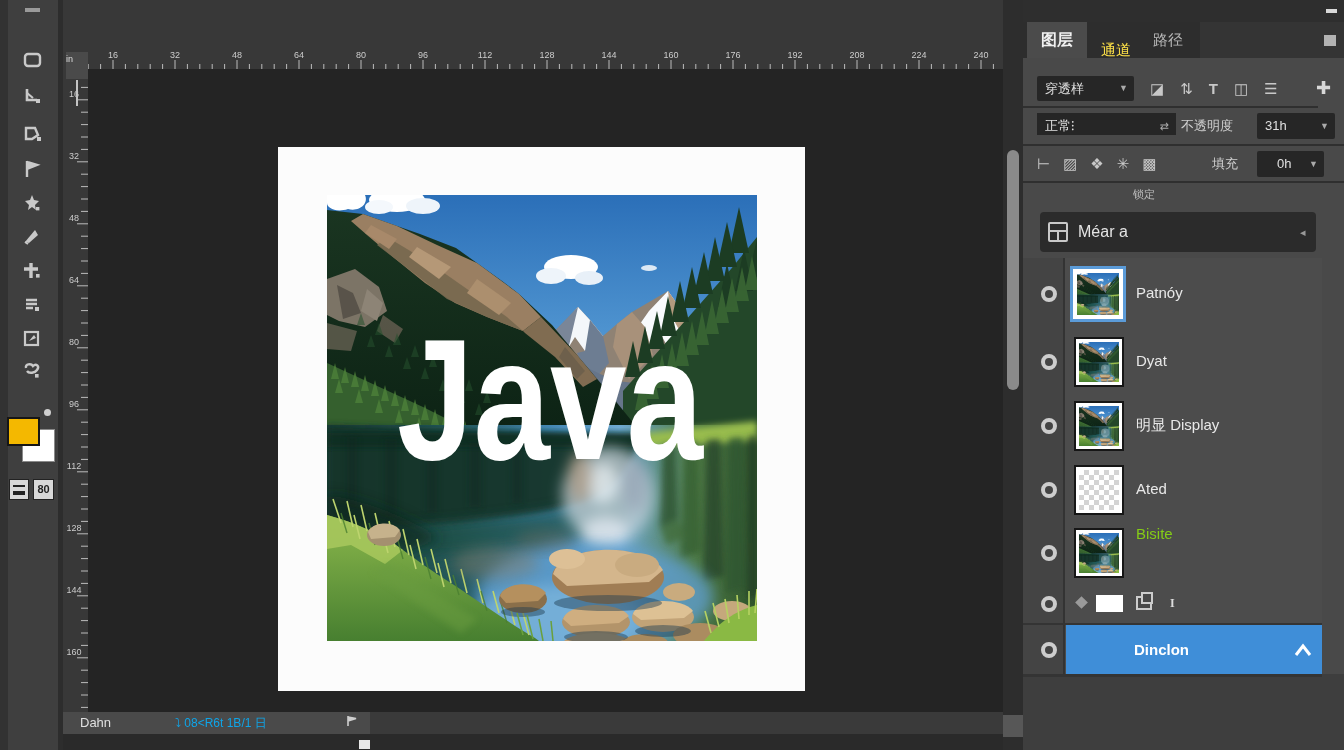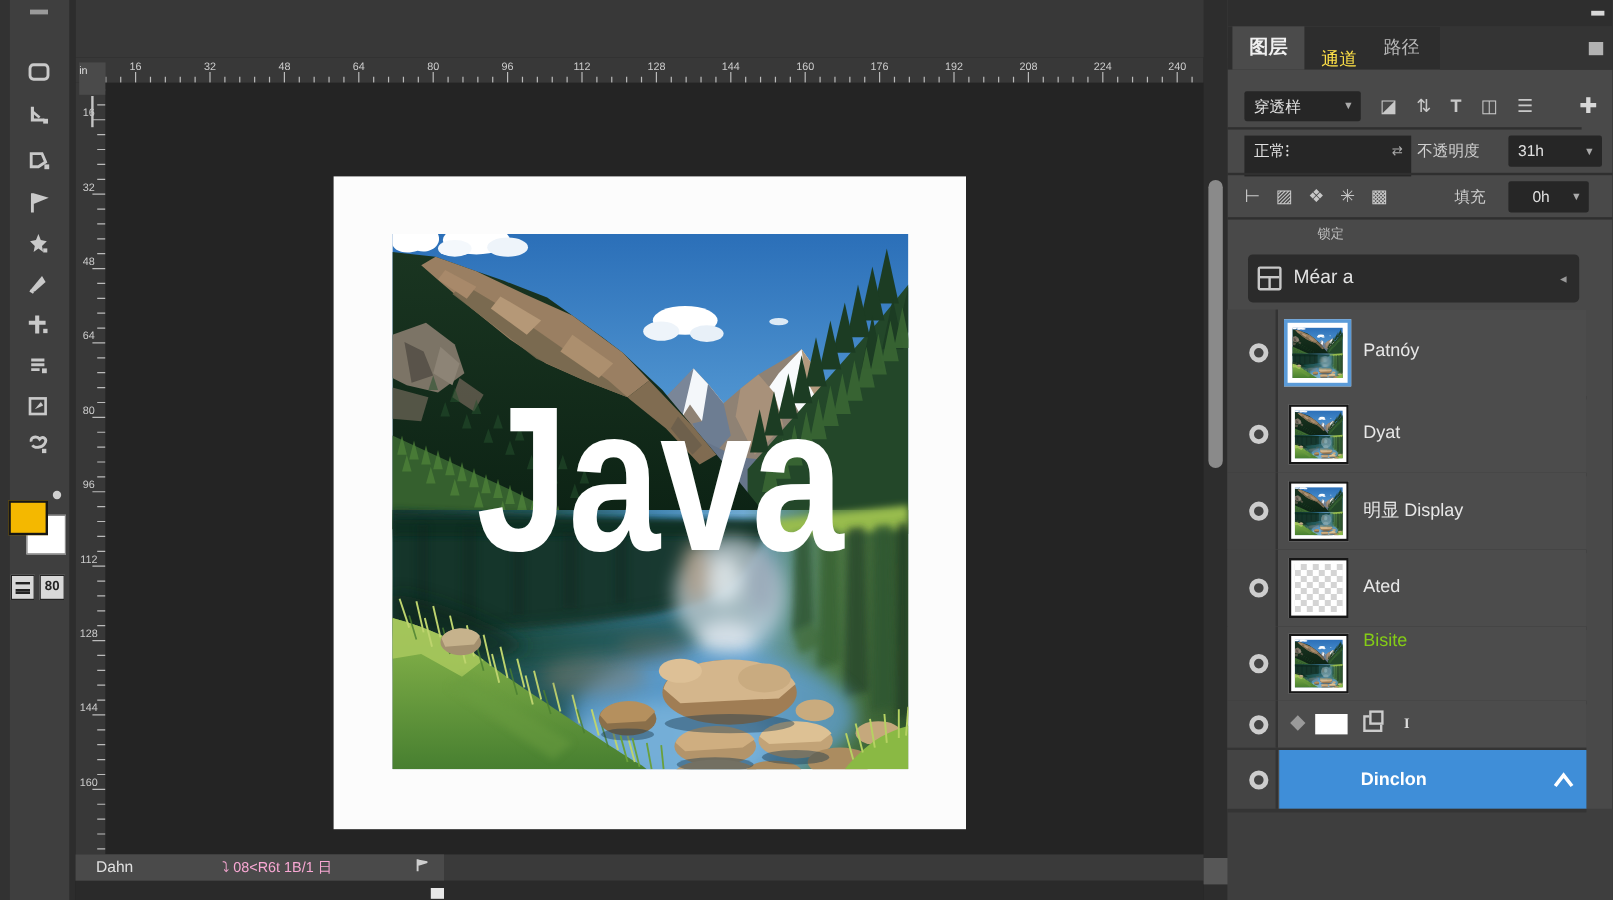--- a/index.html
+++ b/index.html
@@ -509,21 +509,21 @@
     
     <div class="abs" style="left:8px;top:118px;width:430px;text-align:center;color:#fff;font-size:172px;font-weight:bold;line-height:1;transform:scaleX(0.8);transform-origin:50% 50%;">Java</div>
   </div>
 
   <div class="abs" style="left:1003px;top:0;width:20px;height:750px;background:#2d2d2d;"></div>
   <div class="abs" style="left:1007px;top:150px;width:12px;height:240px;background:#8a8a8a;border-radius:6px;"></div>
 
   <div class="abs" style="left:63px;top:712px;width:940px;height:22px;background:#3a3a3a;"></div>
   <div class="abs" style="left:63px;top:712px;width:307px;height:22px;background:#4a4a4a;"></div>
   <div class="abs" style="left:80px;top:712px;height:22px;color:#e0e0e0;font-size:13px;line-height:22px;">Dahn</div>
-  <div class="abs" style="left:185px;top:712px;height:22px;color:#f9a8d4;font-size:12px;line-height:22px;">⤵ 08&lt;R6t 1B/1 日</div>
+  <div class="abs" style="left:175px;top:712px;height:22px;color:#0ea5e9;font-size:12px;line-height:22px;">⤵ 08&lt;R6t 1B/1 日</div>
   <svg class="abs" style="left:346px;top:715px" width="12" height="12">
       <path d="M2 1 L2 11 M2 2 L10 3.5 L2 6" stroke="#cfcfcf" stroke-width="1.6" fill="#cfcfcf"></path>
     </svg>
   <div class="abs" style="left:63px;top:734px;width:940px;height:16px;background:#2a2a2a;"></div>
   <div class="abs" style="left:359px;top:740px;width:11px;height:9px;background:#e8e8e8;"></div>
 
   <div class="abs" style="left:1023px;top:0;width:321px;height:750px;background:#494949;"></div>
   <div class="abs" style="left:1023px;top:0;width:321px;height:22px;background:#2e2e2e;"></div>
   <div class="abs" style="left:1326px;top:9px;width:11px;height:4px;background:#d8d8d8;"></div>
 
@@ -532,31 +532,31 @@
   <div class="abs" style="left:1027px;top:22px;width:60px;height:36px;background:#4b4b4b;color:#f0f0f0;font-size:16px;font-weight:bold;text-align:center;line-height:36px;">图层</div>
   <div class="abs" style="left:1093px;top:32px;width:46px;height:36px;color:#fde047;font-size:15px;text-align:center;line-height:36px;">通道</div>
   <div class="abs" style="left:1145px;top:22px;width:46px;height:36px;color:#b8b8b8;font-size:15px;text-align:center;line-height:36px;">路径</div>
   <div class="abs" style="left:1324px;top:35px;width:12px;height:11px;background:#b2b2b2;"></div>
 
   <div class="abs" style="left:1037px;top:76px;width:97px;height:25px;background:#262626;border-radius:2px;color:#e0e0e0;font-size:13px;line-height:25px;padding-left:8px;">穿透样 <span style="position:absolute;right:6px;font-size:9px;color:#aaa;">▼</span></div>
   <div class="abs" style="left:1150px;top:76px;width:190px;height:25px;color:#c8c8c8;font-size:15px;letter-spacing:16px;line-height:25px;">◪⇅<b>T</b>◫☰</div>
   <div class="abs" style="left:1316px;top:76px;width:20px;height:25px;color:#d8d8d8;font-size:18px;line-height:25px;">✚</div>
   <div class="abs" style="left:1023px;top:106px;width:295px;height:2px;background:#2f2f2f;"></div>
 
-  <div class="abs" style="left:1037px;top:113px;width:139px;height:34px;background:#262626;border-radius:0;color:#e0e0e0;font-size:13px;line-height:26px;padding-left:8px;">正常⁝ <span style="position:absolute;right:7px;font-size:11px;color:#aaa;">⇄</span></div>
+  <div class="abs" style="left:1037px;top:113px;width:139px;height:22px;background:#262626;border-radius:0;color:#e0e0e0;font-size:13px;line-height:26px;padding-left:8px;">正常⁝ <span style="position:absolute;right:7px;font-size:11px;color:#aaa;">⇄</span></div>
   <div class="abs" style="left:1181px;top:113px;width:76px;height:26px;color:#d0d0d0;font-size:13px;line-height:26px;">不透明度</div>
   <div class="abs" style="left:1257px;top:113px;width:78px;height:26px;background:#262626;border-radius:2px;color:#e0e0e0;font-size:13px;line-height:26px;padding-left:8px;">31h <span style="position:absolute;right:6px;font-size:9px;color:#aaa;">▼</span></div>
   <div class="abs" style="left:1023px;top:144px;width:321px;height:2px;background:#2f2f2f;"></div>
 
   <div class="abs" style="left:1037px;top:151px;width:170px;height:26px;color:#c8c8c8;font-size:15px;letter-spacing:13px;line-height:26px;">⊢▨❖✳▩</div>
   <div class="abs" style="left:1212px;top:151px;width:44px;height:26px;color:#d0d0d0;font-size:13px;line-height:26px;">填充</div>
   <div class="abs" style="left:1257px;top:151px;width:67px;height:26px;background:#262626;border-radius:2px;color:#e0e0e0;font-size:13px;line-height:26px;padding-left:20px;">0h <span style="position:absolute;right:6px;font-size:9px;color:#aaa;">▼</span></div>
   <div class="abs" style="left:1023px;top:181px;width:321px;height:2px;background:#2f2f2f;"></div>
 
-  <div class="abs" style="left:1098px;top:187px;width:60px;height:14px;color:#c0c0c0;font-size:11px;">锁定</div>
+  <div class="abs" style="left:1133px;top:187px;width:60px;height:14px;color:#c0c0c0;font-size:11px;">锁定</div>
 
   <div class="abs" style="left:1040px;top:212px;width:276px;height:40px;background:#2b2b2b;border-radius:4px;"></div>
   <div class="abs" style="left:1048px;top:222px;width:20px;height:20px;border:2px solid #c8c8c8;border-radius:2px;">
      <div style="position:absolute;left:0;top:6px;width:16px;height:2px;background:#c8c8c8;"></div>
      <div style="position:absolute;left:7px;top:6px;width:2px;height:10px;background:#c8c8c8;"></div>
   </div>
   <div class="abs" style="left:1078px;top:212px;height:40px;color:#e4e4e4;font-size:16px;line-height:40px;">Méar a</div>
   <div class="abs" style="left:1300px;top:226px;width:10px;height:10px;color:#999;font-size:11px;">◂</div>
 
   <div class="abs" style="left:1023px;top:674px;width:321px;height:76px;background:#3e3e3e;"></div>

